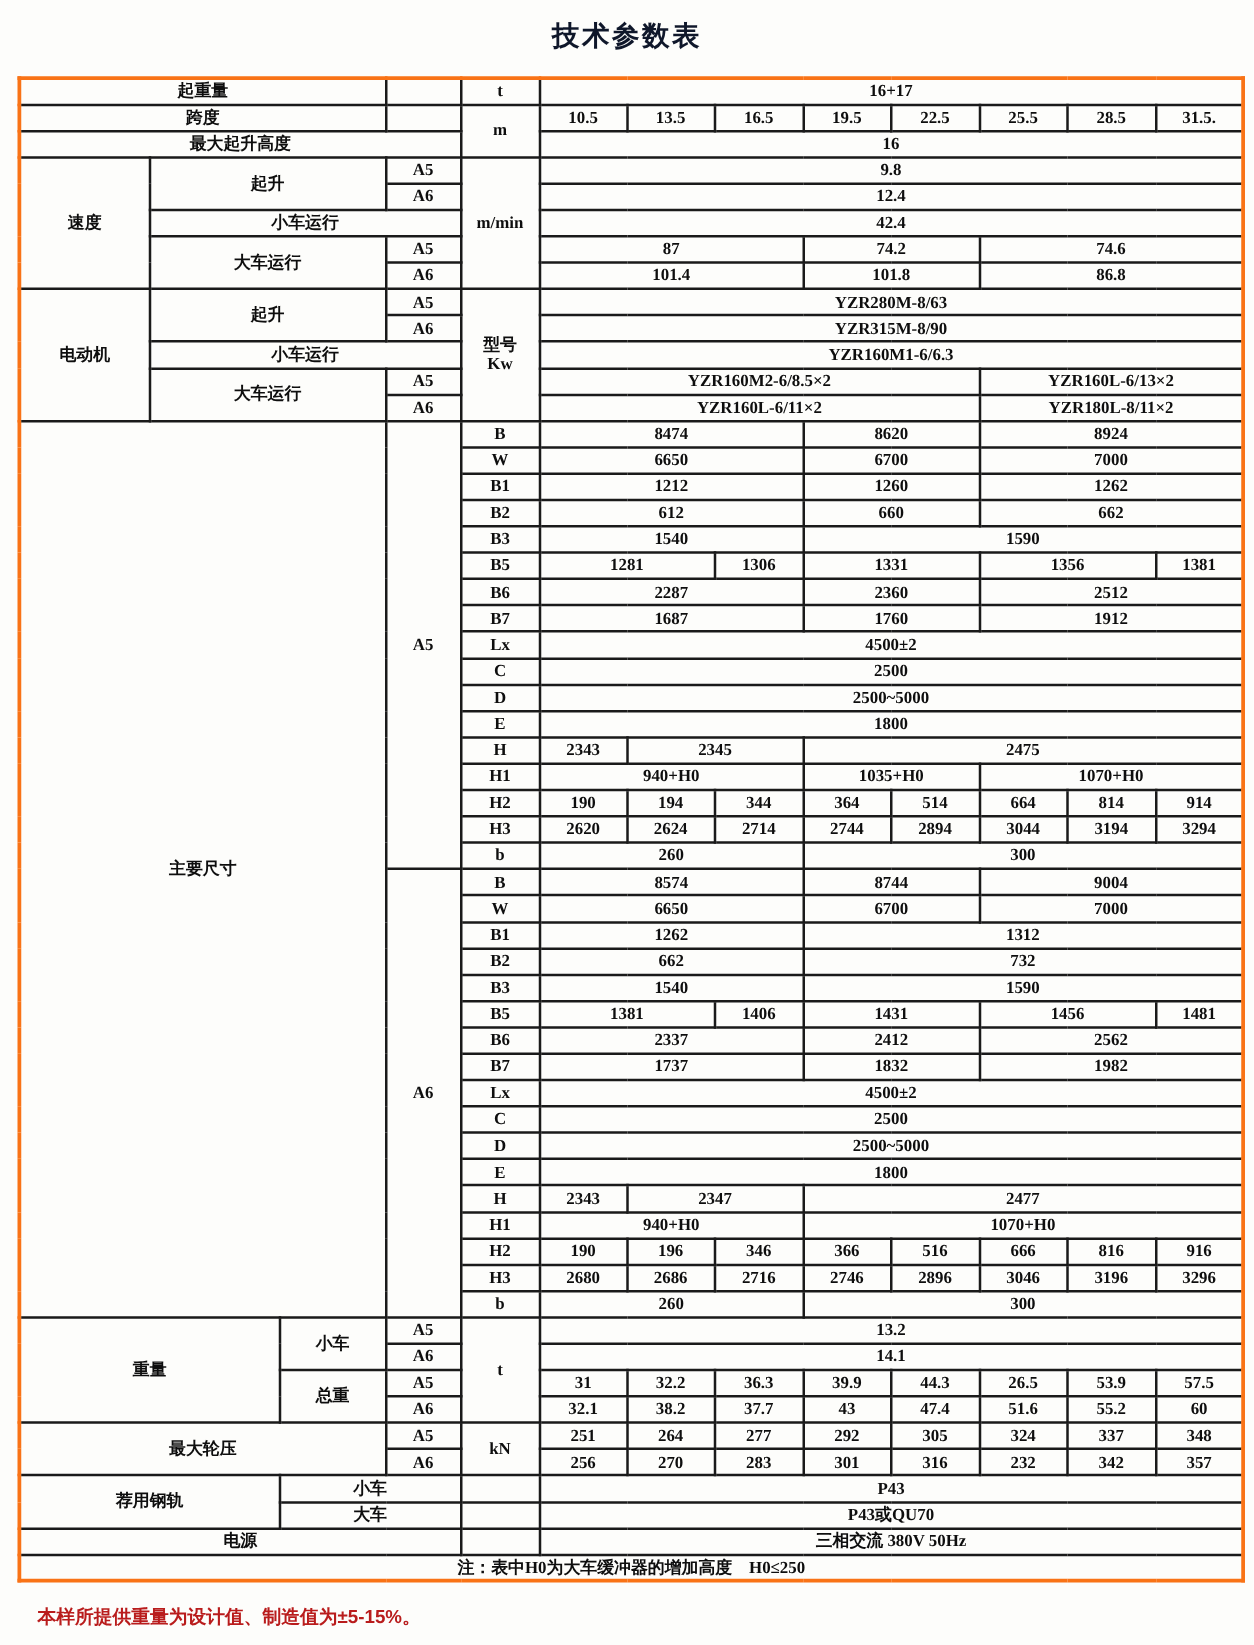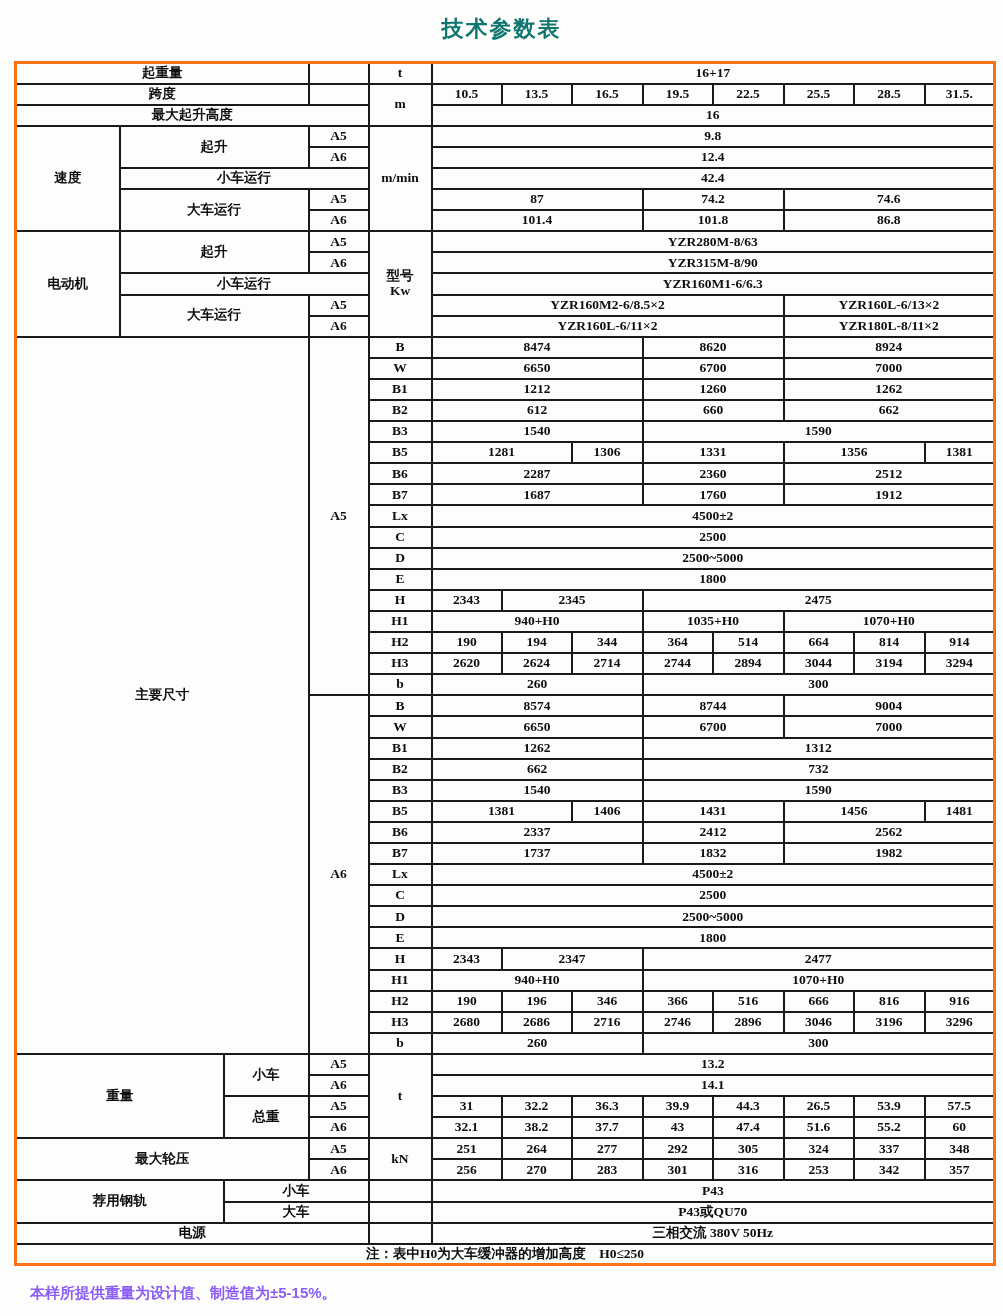--- a/index.html
+++ b/index.html
@@ -16,21 +16,21 @@
   .title {
     position: absolute;
     top: 14px;
     left: 0;
     width: 100%;
     text-align: center;
     font-family: "Liberation Sans", "DejaVu Sans", sans-serif;
     font-weight: bold;
     font-size: 22px;
     letter-spacing: 2px;
-    color: #0f766e;
+    color: #0f172a;
   }
   table.params {
     position: absolute;
     left: 14px;
     top: 61px;
     width: 979px;
     border-collapse: collapse;
     table-layout: fixed;
     border: 3px solid #f97316;
   }
@@ -48,21 +48,21 @@
     color: #0e0e0e;
   }
   table.params tr { height: 21.1px; }
   .footer {
     position: absolute;
     left: 30px;
     top: 1284px;
     font-family: "Liberation Sans", "DejaVu Sans", sans-serif;
     font-weight: bold;
     font-size: 15px;
-    color: #8b5cf6;
+    color: #b91c1c;
   }
 </style>
 </head>
 <body>
 
 <div class="page">
   <div class="title">技术参数表</div>
 
   <table class="params">
     <colgroup>
@@ -414,21 +414,21 @@
           <td>337</td>
           <td>348</td>
         </tr>
         <tr>
           <td>A6</td>
           <td>256</td>
           <td>270</td>
           <td>283</td>
           <td>301</td>
           <td>316</td>
-          <td>253</td>
+          <td>232</td>
           <td>342</td>
           <td>357</td>
         </tr>
         <tr>
           <td colspan="2" rowspan="2">荐用钢轨</td>
           <td colspan="2">小车</td>
           <td></td>
           <td colspan="8">P43</td>
         </tr>
         <tr>

